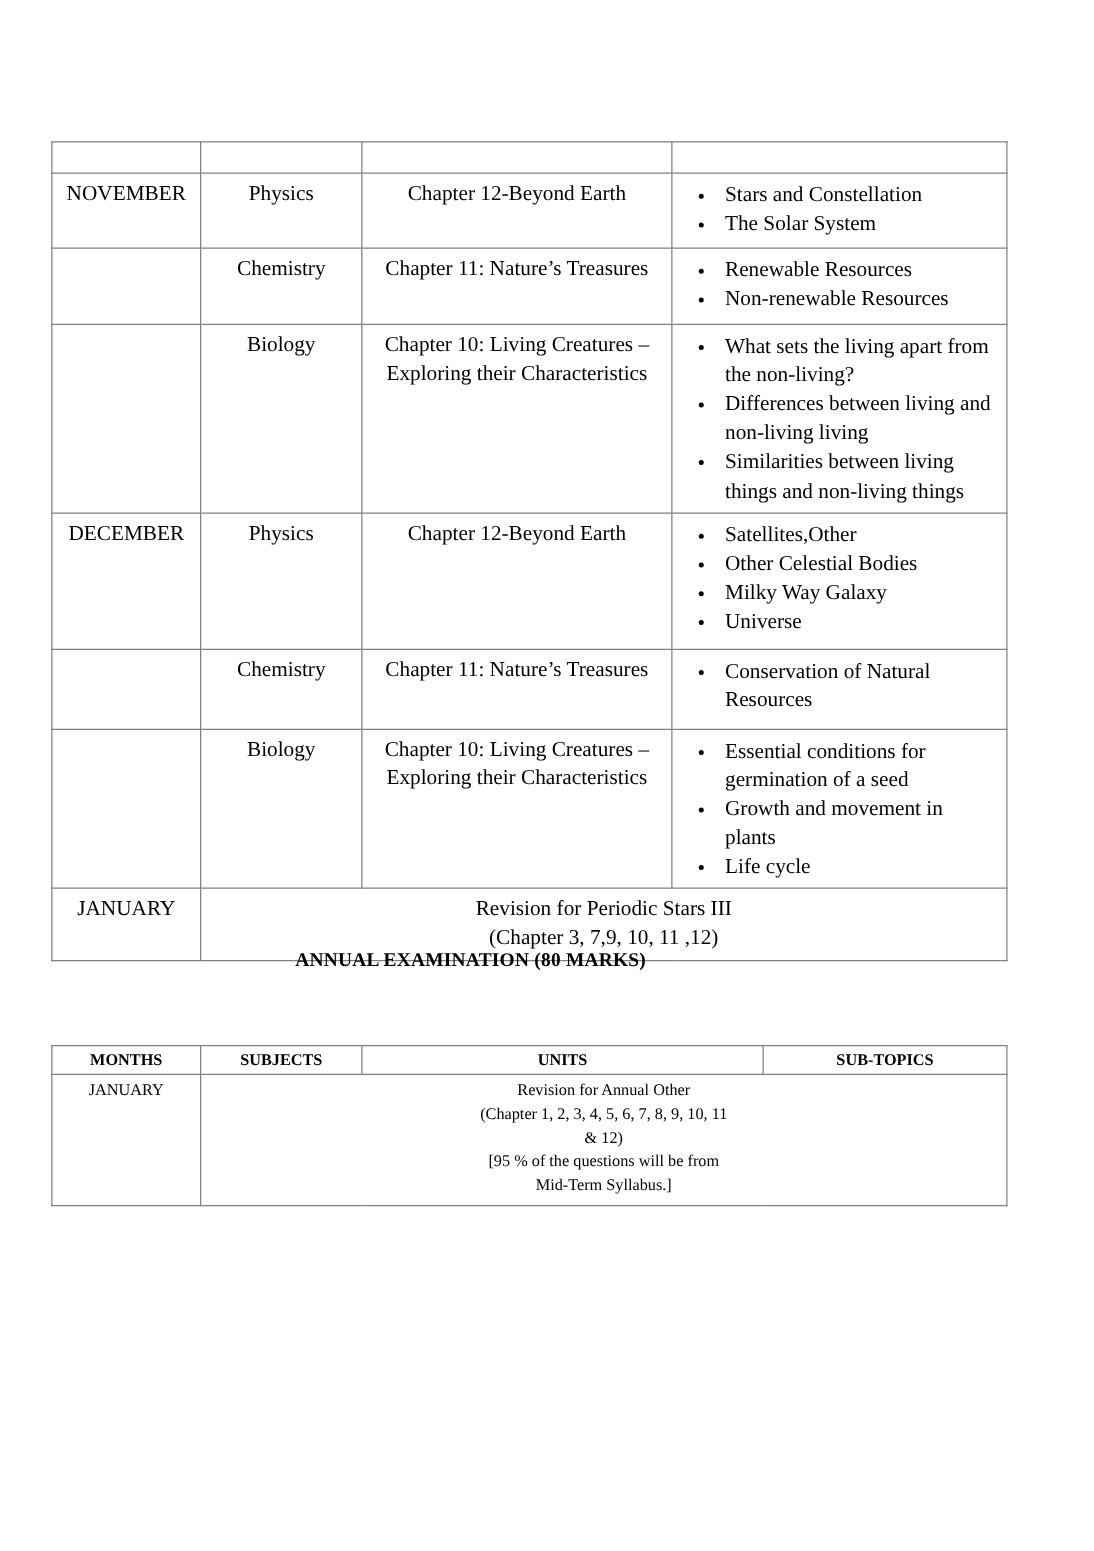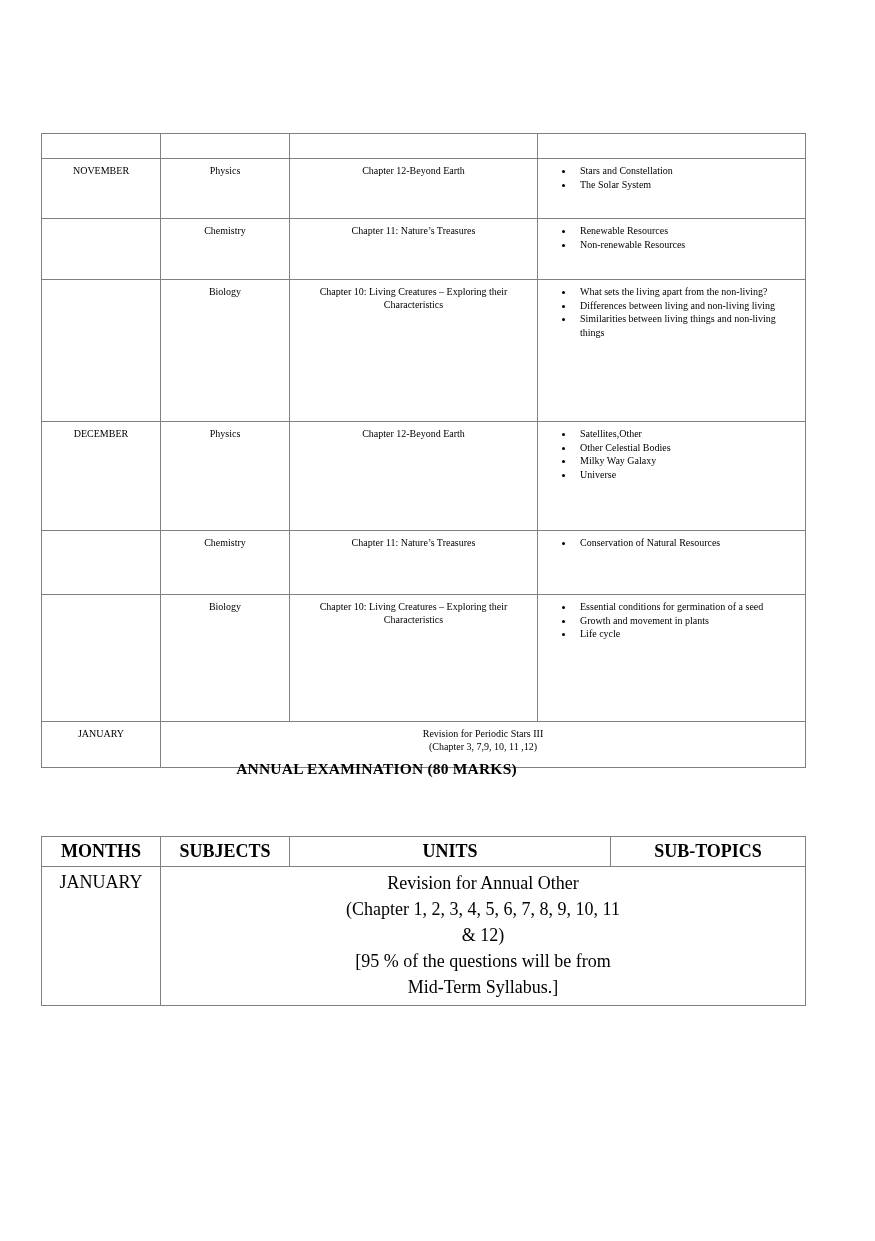--- a/index.html
+++ b/index.html
@@ -22,23 +22,22 @@
     top: 0;
     width: 875px;
     height: 1241px;
     overflow: hidden;
   }
 
   
   table.syllabus {
     border-collapse: collapse;
     table-layout: fixed;
-    font-size: 10px;
+    font-size: 17px;
     line-height: 1.34;
-    margin-top: 20px;
   }
   table.syllabus td, table.syllabus th {
     border: 1px solid #808080;
     vertical-align: top;
     padding: 5px 6px 6px 6px;
     font-weight: normal;
   }
 
   #table-one {
     position: absolute;
@@ -101,21 +100,21 @@
   }
 
   
   #table-two {
     position: absolute;
     left: 41px;
     top: 836px;
     width: 764px;
     border-collapse: collapse;
     table-layout: fixed;
-    font-size: 18px;
+    font-size: 13px;
     line-height: 1.34;
   }
   #table-two td, #table-two th {
     border: 1px solid #808080;
     vertical-align: top;
     padding: 3px 6px 4px 6px;
   }
   #table-two th {
     font-weight: bold;
     text-align: center;

